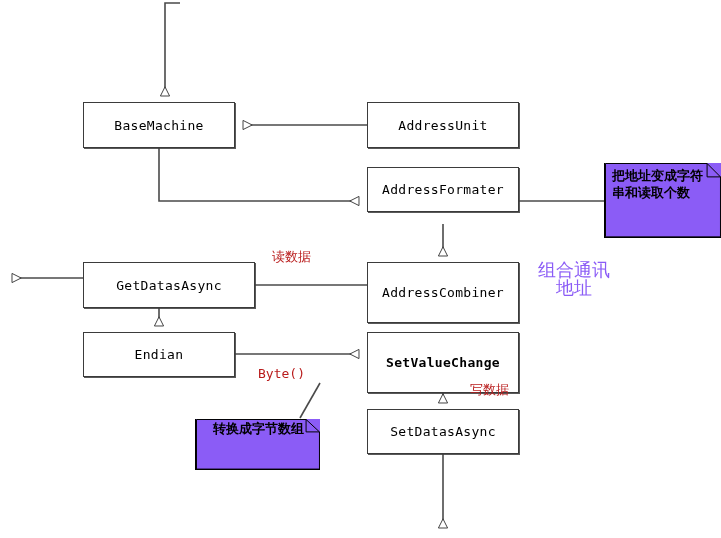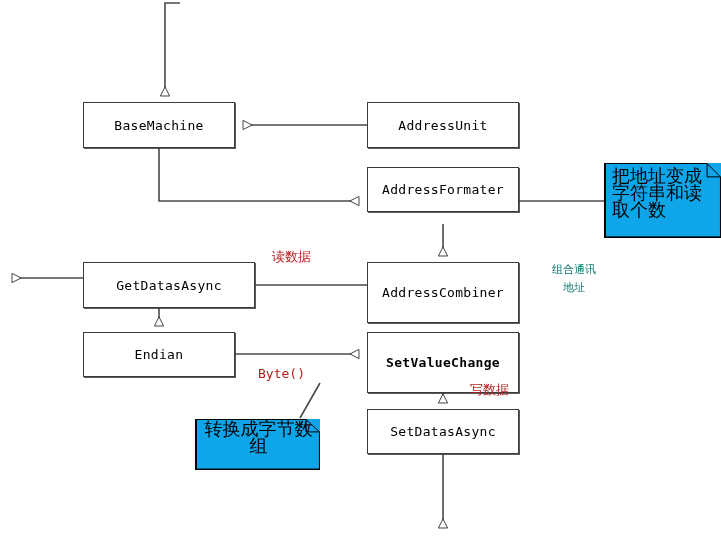--- a/index.html
+++ b/index.html
@@ -33,30 +33,31 @@
     justify-content: center;
     font-family: "DejaVu Sans Mono", "Liberation Mono", monospace;
     font-size: 13px;
     color: #000000;
     letter-spacing: 0.3px;
     box-shadow: 1px 1px 0 0 rgba(60,60,60,0.85);
   }
   .note {
     position: absolute;
     box-sizing: border-box;
-    background: #0ea5e9;
+    background: #8b5cf6;
     font-family: "DejaVu Sans", "Liberation Sans", sans-serif;
-    font-size: 18px;
+    font-size: 13px;
     color: #000000;
     line-height: 17px;
     padding: 4px 6px 2px 7px;
     text-align: left;
     border: 1px solid #000;
     border-right: none;
     border-top: none;
+    font-weight: bold;
   }
   .note .note-body {
     position: relative;
     z-index: 2;
   }
   .note .fold-wrap {
     position: absolute;
     left: 0; top: 0; right: 0; bottom: 0;
     pointer-events: none;
   }
@@ -67,23 +68,23 @@
     color: #b91c1c;
     white-space: pre;
     line-height: 17px;
   }
   .edge-label.mono {
     font-family: "DejaVu Sans Mono", "Liberation Mono", monospace;
     font-size: 13px;
   }
   .free-label {
     position: absolute;
-    font-family: Liberation Mono, monospace;
-    font-size: 11px;
-    color: #0f766e;
+    font-family: Liberation Sans, sans-serif;
+    font-size: 18px;
+    color: #8b5cf6;
     line-height: 18px;
     text-align: center;
   }
 </style>
 </head>
 <body>
 
 <div id="canvas">
 
   <svg id="wires" viewBox="0 0 721 538" xmlns="http://www.w3.org/2000/svg">

